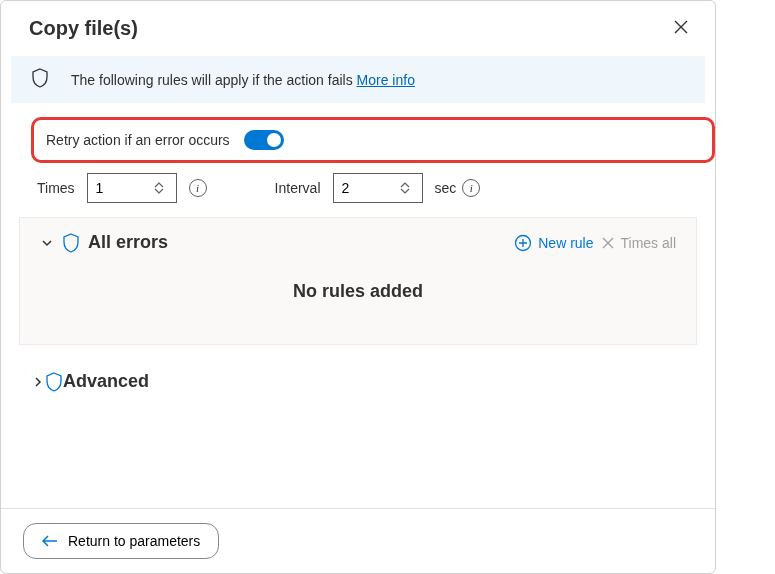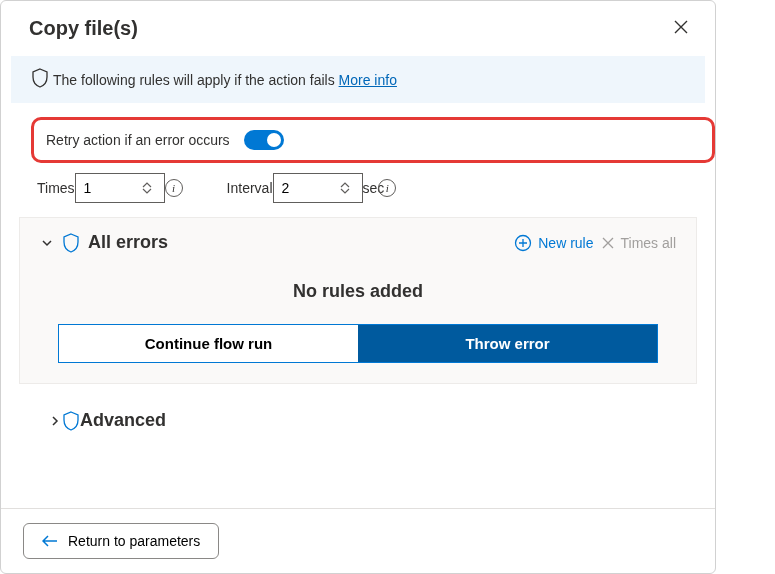--- a/index.html
+++ b/index.html
@@ -36,21 +36,21 @@
     cursor: pointer;
     padding: 4px;
     color: #323130;
   }
   .info-banner {
     background: #eff6fc;
     padding: 12px 20px;
     margin: 4px 10px 8px 10px;
     display: flex;
     align-items: center;
-    gap: 4px;
+    gap: 22px;
   }
   .info-banner .shield { flex-shrink: 0; }
   .info-banner a { color: #0067b8; text-decoration: underline; }
   .retry-row {
     display: inline-flex;
     align-items: center;
     gap: 14px;
     padding: 10px 12px;
     margin: 6px 0 10px 30px;
     border: 3px solid #e53935;
@@ -69,21 +69,21 @@
     right: 3px;
     top: 3px;
     width: 14px;
     height: 14px;
     background: #fff;
     border-radius: 50%;
   }
   .params-row {
     display: flex;
     align-items: center;
-    gap: 0;
+    gap: 12px;
     padding: 0 0 14px 36px;
   }
   .spin {
     display: flex;
     align-items: stretch;
     border: 1px solid #605e5c;
     height: 30px;
     width: 90px;
   }
   .spin input {
@@ -173,36 +173,36 @@
     font-weight: 600;
   }
   .seg-btn.active {
     background: #005a9e;
     color: #fff;
   }
   .advanced-row {
     display: flex;
     align-items: center;
     gap: 0;
-    padding: 26px 0 0 47px;
+    padding: 26px 0 0 30px;
     font-size: 18px;
     font-weight: 600;
   }
   .footer {
     border-top: 1px solid #e1dfdd;
     margin-top: auto;
     padding: 14px 22px;
     display: flex;
     align-items: center;
     justify-content: space-between;
   }
   .btn {
     height: 36px;
     padding: 0 18px;
-    border-radius: 6px;
+    border-radius: 13px;
     border: 1px solid #8a8886;
     background: #fff;
     font-size: 14px;
     cursor: pointer;
     display: inline-flex;
     align-items: center;
     gap: 10px;
   }
   .btn.primary {
     background: #0078d4;
@@ -302,24 +302,20 @@
           <svg width="14" height="14">
               <path d="M2 2 L12 12 M12 2 L2 12" stroke="#a19f9d" stroke-width="1.3"></path>
             </svg>
           <span>Times all</span>
         </button>
       </div>
     </div>
 
     <div class="empty-msg">No rules added</div>
 
-    <div class="seg-buttons">
-      <button class="seg-btn">Continue flow run</button>
-      <button class="seg-btn active">Throw error</button>
-    </div>
   </div>
 
   <div class="advanced-row">
     <svg class="chev" width="14" height="14">
         <path d="M5 3 L9 7 L5 11" fill="none" stroke="#323130" stroke-width="1.5"></path>
       </svg>
     <svg width="18" height="20">
         <path d="M9 1 L16 4 V9 C16 14 13 17.5 9 19 C5 17.5 2 14 2 9 V4 Z" fill="none" stroke="#0078d4" stroke-width="1.3"></path>
       </svg>
     <span>Advanced</span>

